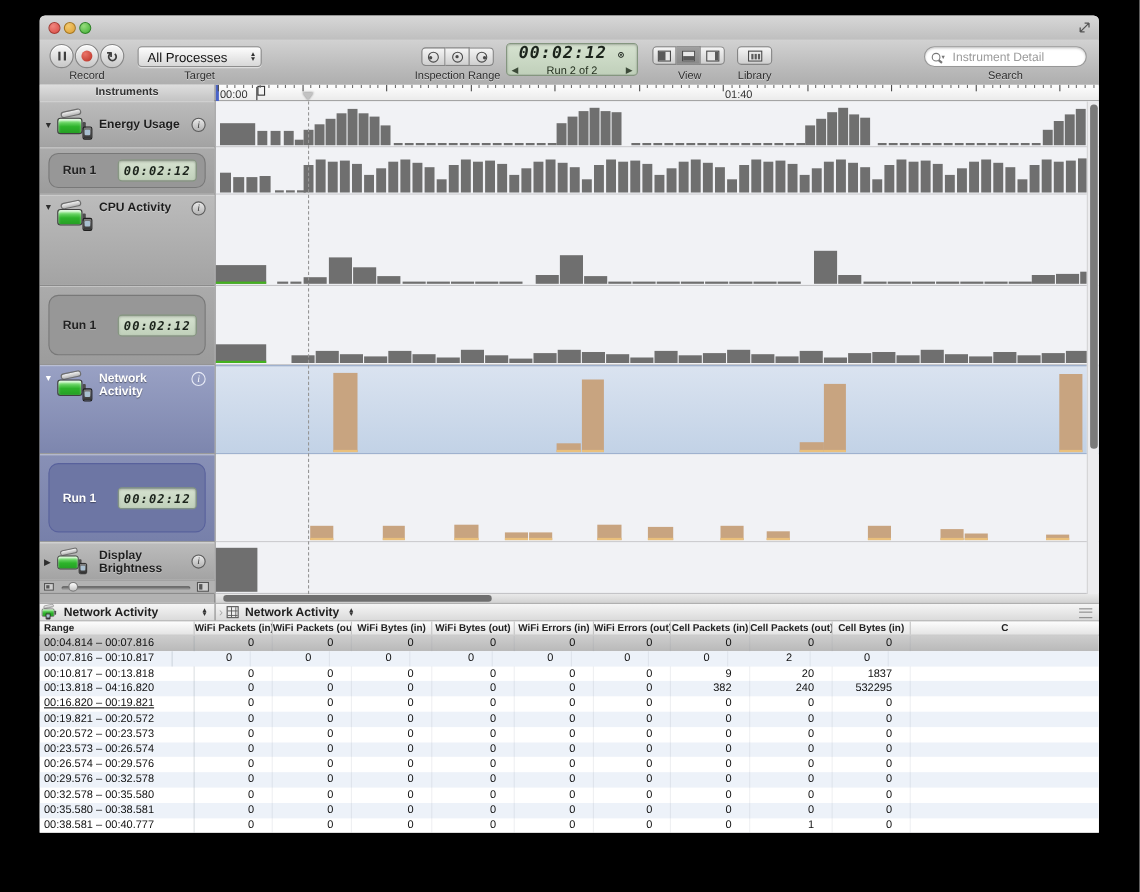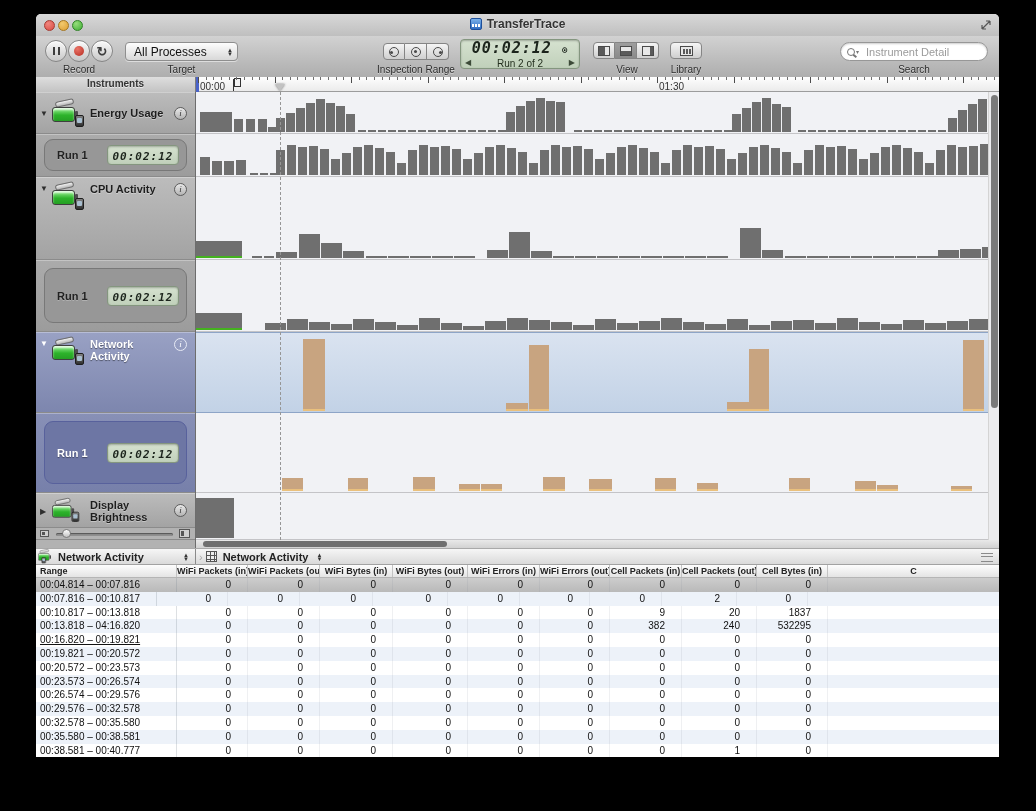--- a/index.html
+++ b/index.html
@@ -174,23 +174,20 @@
 </style>
 </head>
 <body>
 
 <div class="window">
 
   <div class="titlebar">
     <div class="tl red"></div>
     <div class="tl yellow"></div>
     <div class="tl green"></div>
-    <div class="title-wrap">
-      <span class="doc-icon"></span><span>TransferTrace</span>
-    </div>
     <svg class="fs-glyph" viewBox="0 0 12 12">
       <path d="M2 10 L10 2 M10 2 h-4 M10 2 v4 M2 10 h4 M2 10 v-4" stroke="#555" stroke-width="1.2" fill="none"></path>
     </svg>
   </div>
 
   <div class="toolbar">
     <div class="round-btn" style="left:9px">
         <span class="pause-glyph"></span>
       </div>
     <div class="round-btn" style="left:32px">
@@ -381,21 +378,21 @@
         <div class="tick" style="left: 736.4px;"></div>
         <div class="tick" style="left: 744.05px;"></div>
         <div class="tick" style="left: 751.7px;"></div>
         <div class="tick" style="left: 759.35px;"></div>
         <div class="tick major" style="left: 767px;"></div>
         <div class="tick" style="left: 774.65px;"></div>
         <div class="tick" style="left: 782.3px;"></div>
         <div class="tick" style="left: 789.95px;"></div>
         <div class="tick" style="left: 797.6px;"></div>
         <div class="ruler-label" style="left: 4px;">00:00</div>
-        <div class="ruler-label" style="left: 463px;">01:30</div>
+        <div class="ruler-label" style="left: 463px;">01:40</div>
       </div>
   </div>
 
   <div class="main">
     <div class="sidebar">
 
       <div class="side-cell cell-energy">
         <div class="inst-row">
           <span class="disclosure">▼</span>
           <span class="batt">

